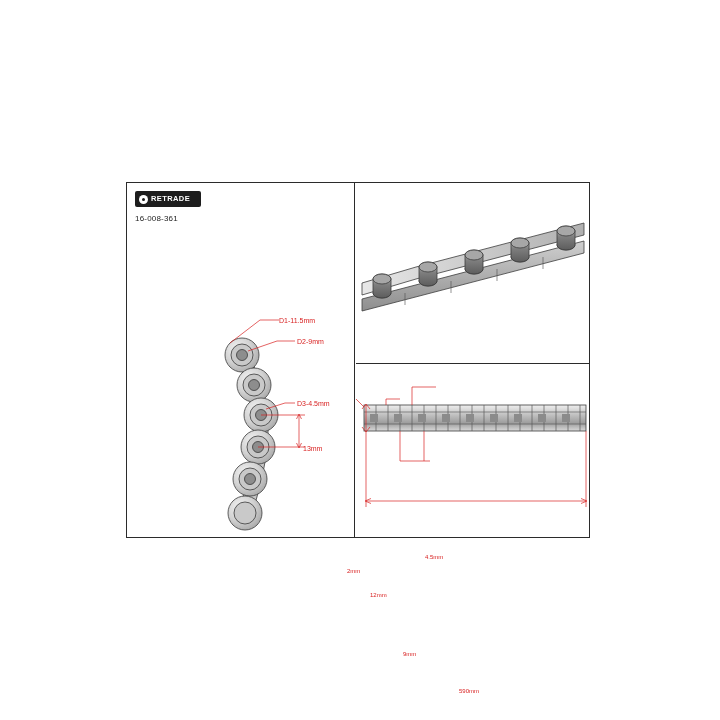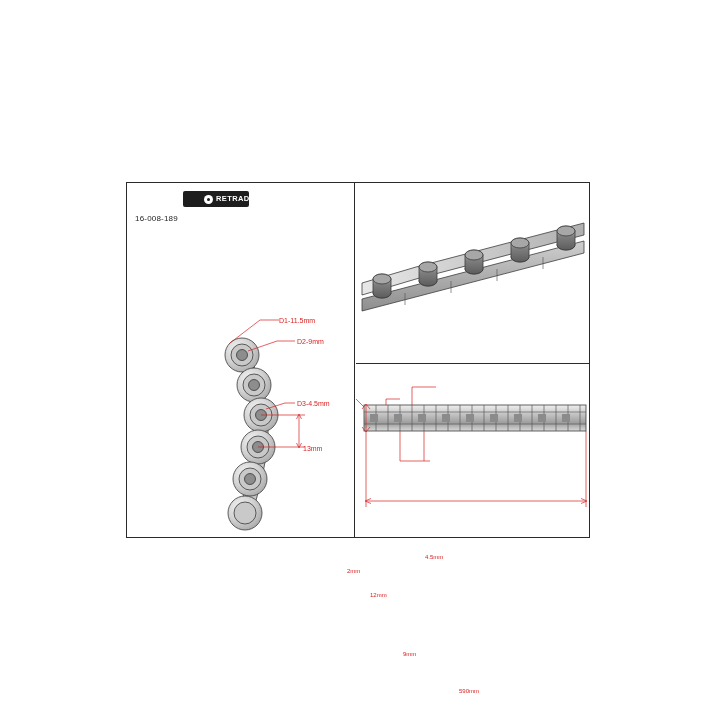--- a/index.html
+++ b/index.html
@@ -59,23 +59,22 @@
     position: absolute;
     left: 8px;
     top: 8px;
     width: 66px;
     height: 16px;
     background: #1d1d1d;
     border-radius: 2px;
     display: flex;
     align-items: center;
     gap: 3px;
-    padding-left: 21px;
-    box-sizing: border-box;
-    margin-left: 48px;
+    padding-left: 4px;
+    box-sizing: border-box;
   }
   .logo-mark {
     width: 9px;
     height: 9px;
     border-radius: 50%;
     background: #ffffff;
     position: relative;
     flex: 0 0 auto;
   }
   .logo-mark::after {
@@ -131,21 +130,21 @@
 <body>
 
 <div id="sheet">
 
   <div class="panel-left">
 
     <div class="logo">
       <span class="logo-mark"></span>
       <span class="logo-text">RETRADE</span>
     </div>
-    <div class="part-no">16-008-189</div>
+    <div class="part-no">16-008-361</div>
 
     <svg class="svg-layer" width="228" height="354" viewBox="0 0 228 354">
       <defs>
         <radialGradient id="rollerGrad" cx="35%" cy="32%" r="75%">
           <stop offset="0%" stop-color="#f2f2f2"></stop>
           <stop offset="55%" stop-color="#d2d2d2"></stop>
           <stop offset="100%" stop-color="#a8a8a8"></stop>
         </radialGradient>
         <linearGradient id="plateGrad" x1="0" y1="0" x2="1" y2="1">
           <stop offset="0%" stop-color="#e6e6e6"></stop>

